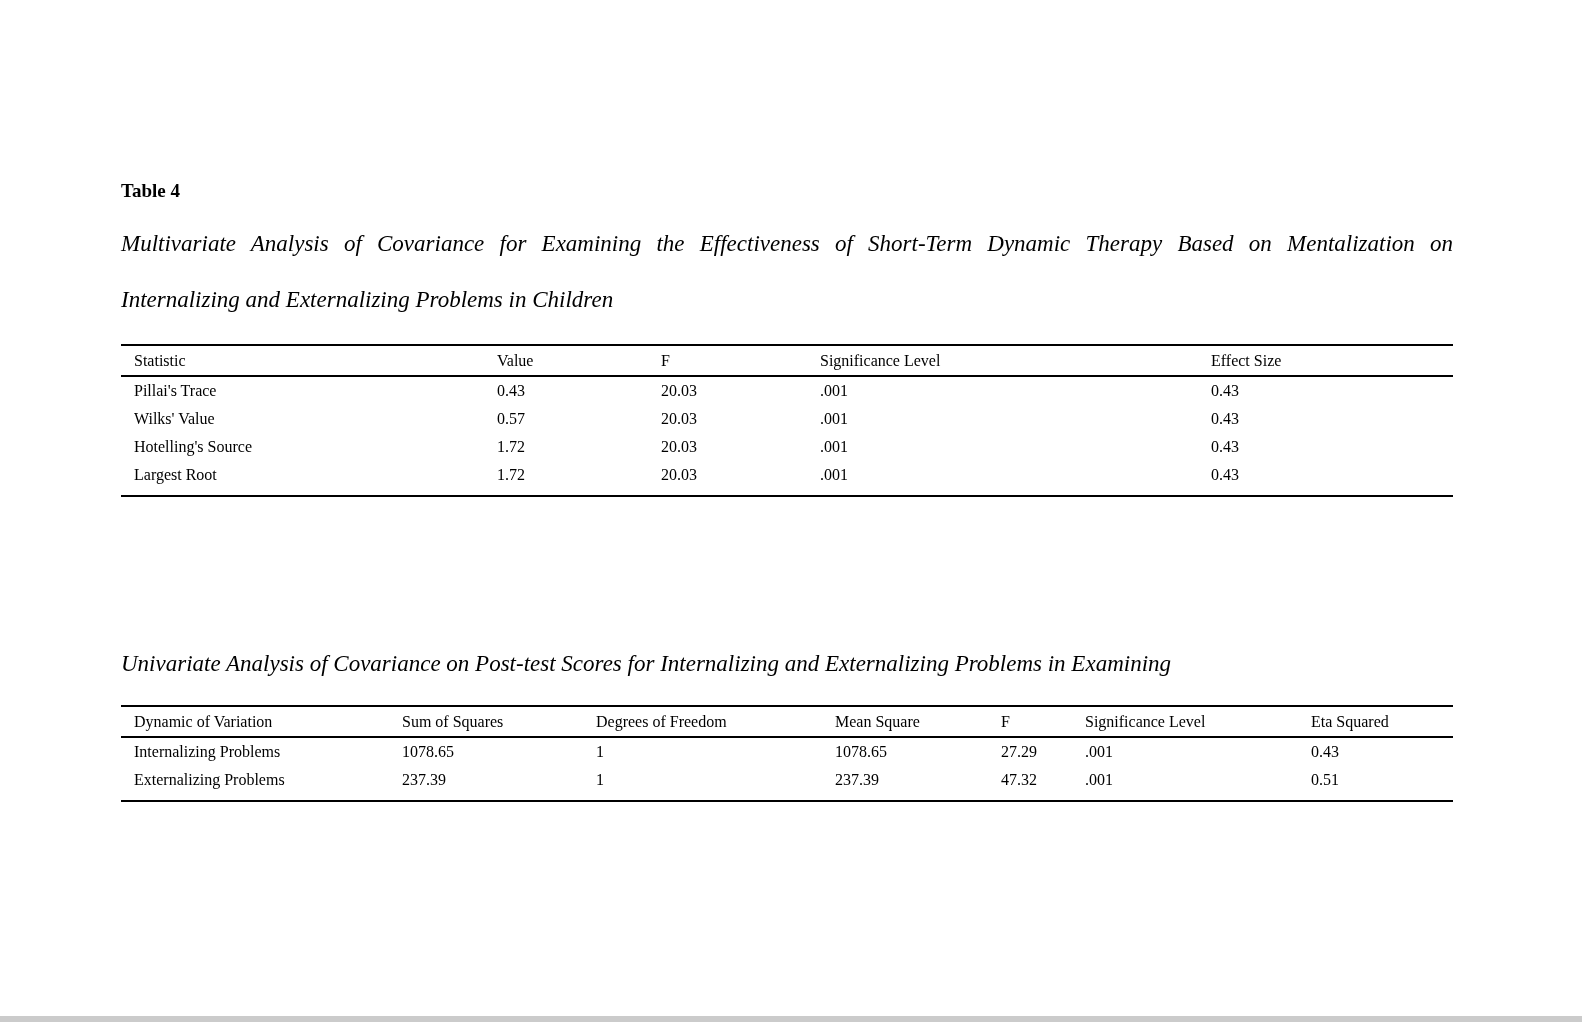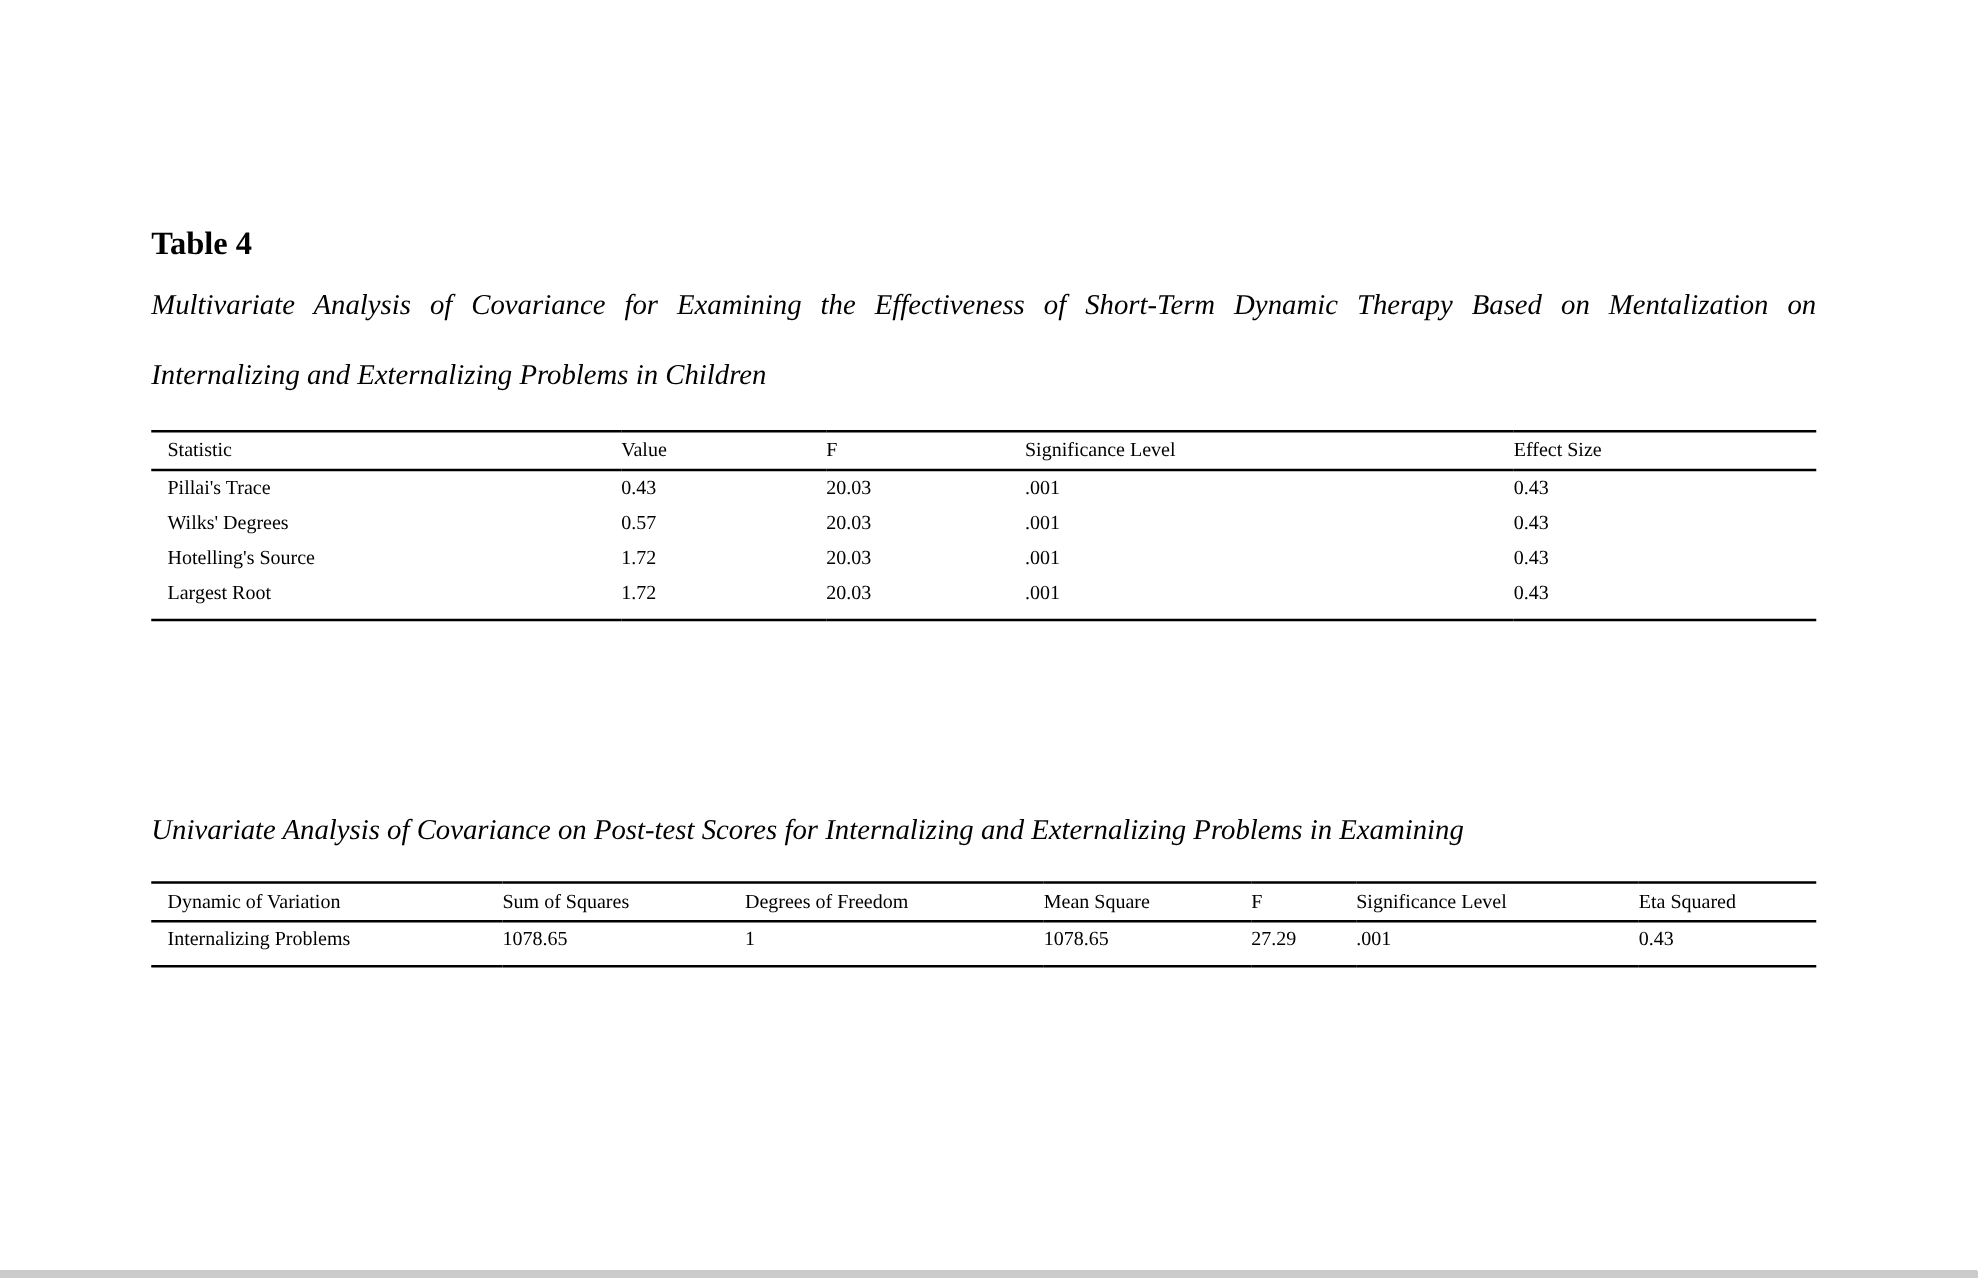--- a/index.html
+++ b/index.html
@@ -9,21 +9,21 @@
     width: 1582px;
     height: 1022px;
     background: #ffffff;
     font-family: "Liberation Serif", serif;
     color: #000000;
     overflow: hidden;
   }
   .block { position: absolute; left: 121px; width: 1332px; }
 
   .tbl-heading {
-    font-size: 26px;
+    font-size: 19px;
     font-weight: bold;
     line-height: 1.1;
     white-space: nowrap;
   }
   .tbl-caption {
     font-size: 23px;
     font-style: italic;
     line-height: 1.1;
     white-space: nowrap;
   }
@@ -98,21 +98,21 @@
       </thead>
       <tbody>
         <tr>
           <td>Pillai's Trace</td>
           <td>0.43</td>
           <td>20.03</td>
           <td>.001</td>
           <td>0.43</td>
         </tr>
         <tr>
-          <td>Wilks' Degrees</td>
+          <td>Wilks' Value</td>
           <td>0.57</td>
           <td>20.03</td>
           <td>.001</td>
           <td>0.43</td>
         </tr>
         <tr>
           <td>Hotelling's Source</td>
           <td>1.72</td>
           <td>20.03</td>
           <td>.001</td>
@@ -157,19 +157,28 @@
       <tbody>
         <tr>
           <td>Internalizing Problems</td>
           <td>1078.65</td>
           <td>1</td>
           <td>1078.65</td>
           <td>27.29</td>
           <td>.001</td>
           <td>0.43</td>
         </tr>
+        <tr>
+          <td>Externalizing Problems</td>
+          <td>237.39</td>
+          <td>1</td>
+          <td>237.39</td>
+          <td>47.32</td>
+          <td>.001</td>
+          <td>0.51</td>
+        </tr>
       </tbody>
     </table>
   </div>
 
   <div id="bottom-edge" style="background: rgb(203, 203, 203);"></div>
 
 </div>
 
 </body></html>

